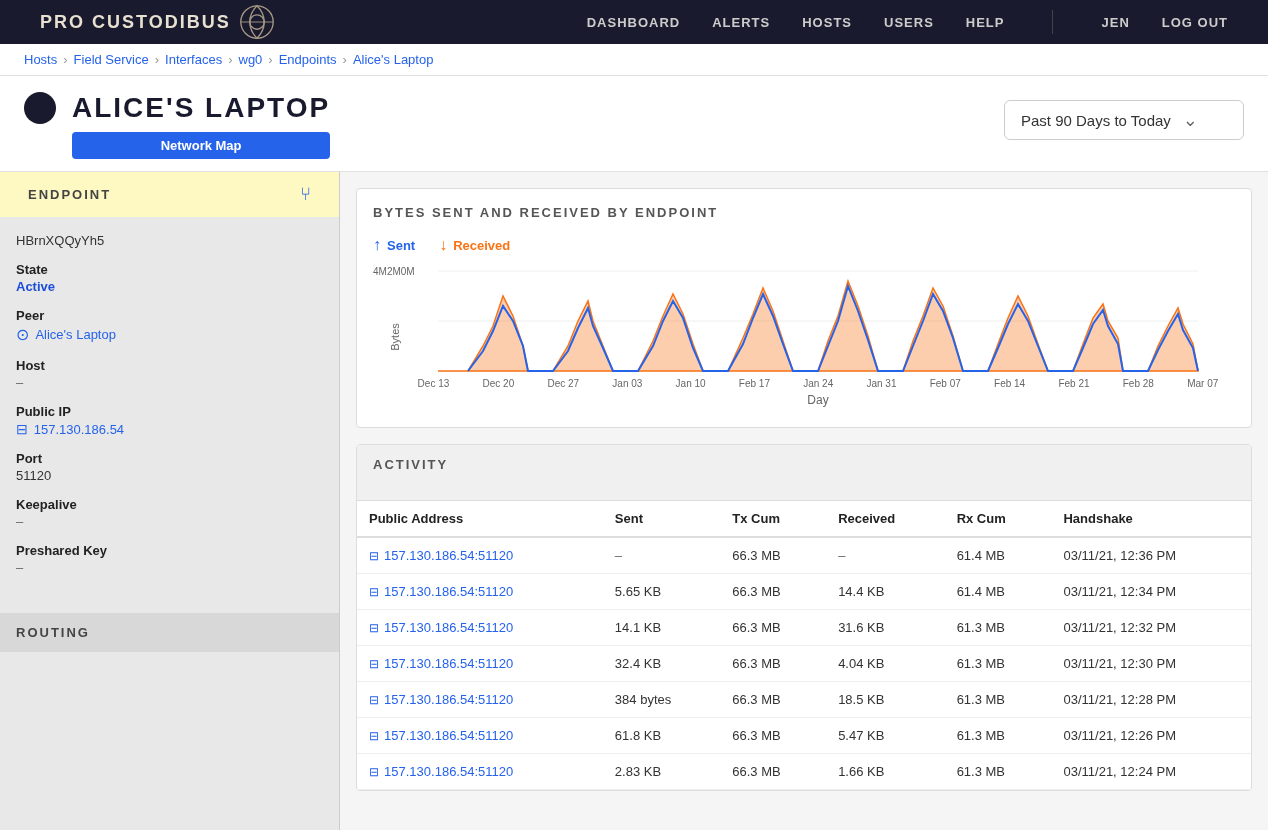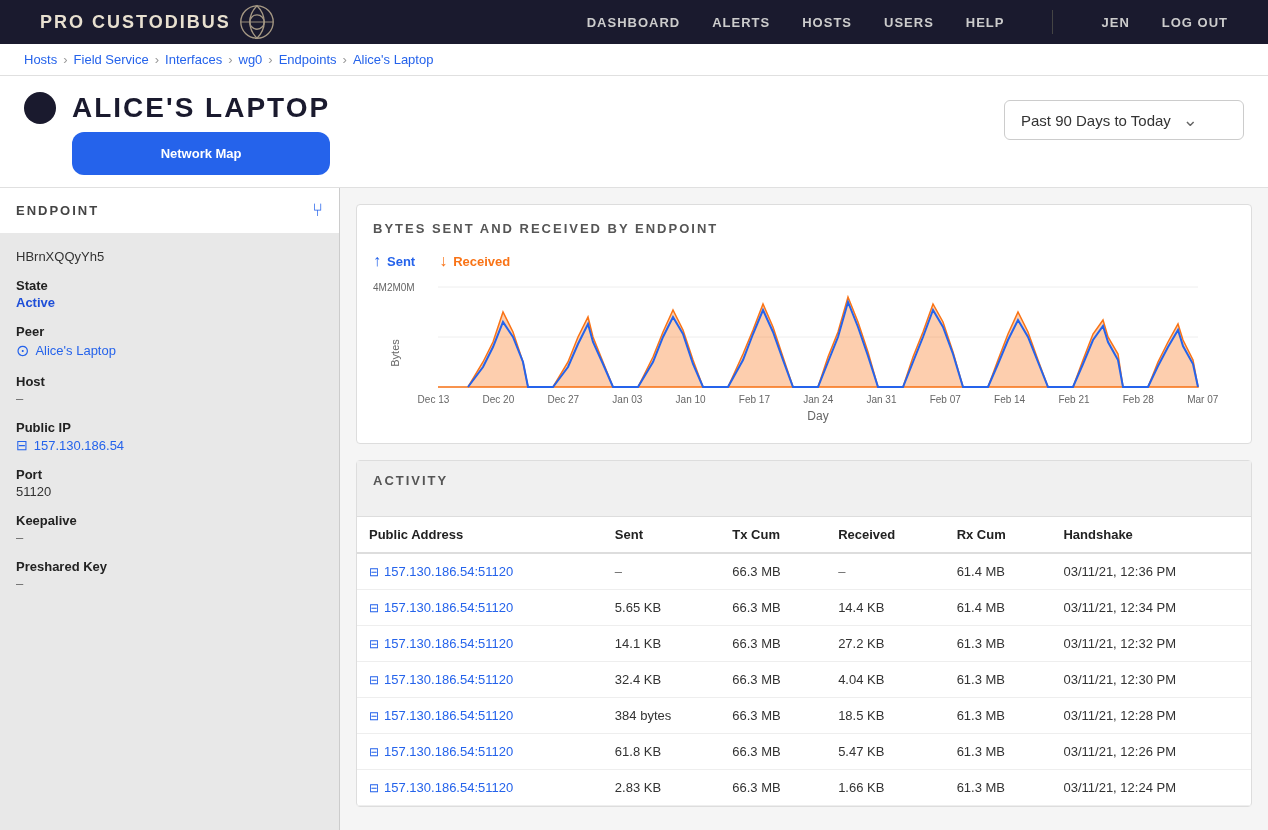--- a/index.html
+++ b/index.html
@@ -90,22 +90,22 @@
       font-size: 28px;
       font-weight: 800;
       letter-spacing: 2px;
       text-transform: uppercase;
       color: #1a1a2e;
     }
     .network-map-btn {
       background: #2563eb;
       color: #fff;
       border: none;
-      border-radius: 12px;
-      padding: 14px 14px;
+      border-radius: 4px;
+      padding: 6px 14px;
       font-size: 13px;
       font-weight: 600;
       cursor: pointer;
       margin-top: 8px;
       margin-left: 48px;
       margin-bottom: 12px;
     }
 
     .date-dropdown {
       display: flex;
@@ -129,22 +129,22 @@
     }
 
     
     .sidebar {
       width: 340px;
       flex-shrink: 0;
       background: #e8e8e8;
       border-right: 1px solid #ccc;
     }
     .sidebar-section {
-      background: #ffffff;
-      padding: 12px 16px;
+      background: #fef9c3;
+      padding: 12px 28px;
       display: flex;
       align-items: center;
       justify-content: space-between;
     }
     .sidebar-section-title {
       font-size: 13px;
       font-weight: 700;
       letter-spacing: 2px;
       color: #444;
       text-transform: uppercase;
@@ -350,20 +350,23 @@
       <div class="field-label">Port</div>
       <div class="field-value">51120</div>
 
       <div class="field-label">Keepalive</div>
       <div class="field-value dash">–</div>
 
       <div class="field-label">Preshared Key</div>
       <div class="field-value dash">–</div>
     </div>
 
+    <div class="sidebar-section sidebar-section-2">
+      <span class="sidebar-section-title">ROUTING</span>
+    </div>
   </div>
 
   <div class="main-content">
 
     <div class="chart-section">
       <div class="section-title">BYTES SENT AND RECEIVED BY ENDPOINT</div>
       <div class="chart-legend">
         <div class="legend-item">
           <span class="legend-arrow-up">↑</span>
           <span style="color:#2563eb;">Sent</span>
@@ -474,21 +477,21 @@
   </tr>
             <tr>
     <td class="link">
       <a href="#">
         <span class="small-ip-icon">⊟</span>
         157.130.186.54:51120
       </a>
     </td>
     <td>14.1 KB</td>
     <td>66.3 MB</td>
-    <td>27.2 KB</td>
+    <td>31.6 KB</td>
     <td>61.3 MB</td>
     <td>03/11/21, 12:32 PM</td>
   </tr>
             <tr>
     <td class="link">
       <a href="#">
         <span class="small-ip-icon">⊟</span>
         157.130.186.54:51120
       </a>
     </td>

